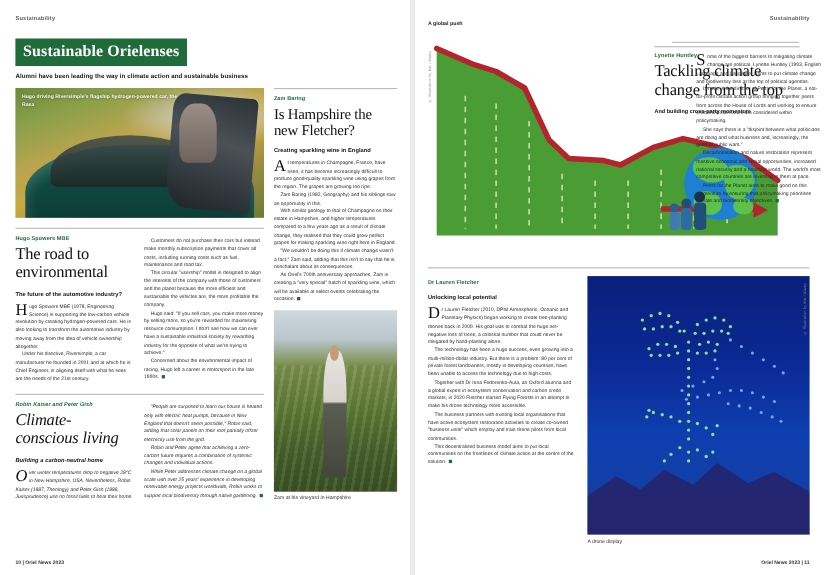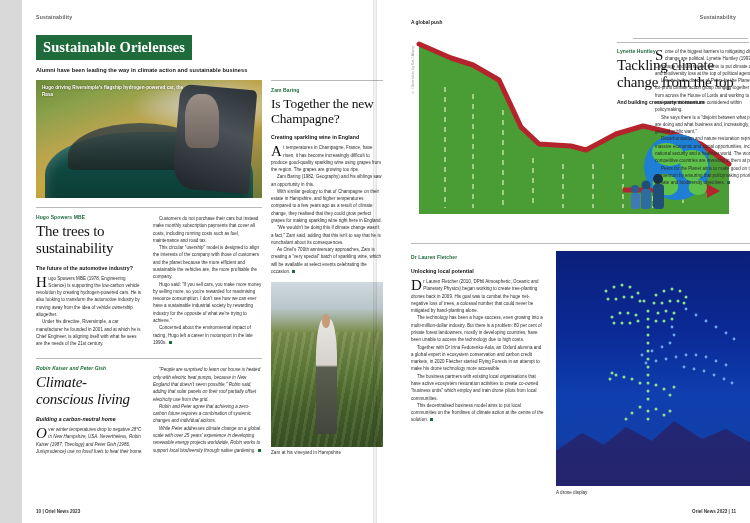--- a/index.html
+++ b/index.html
@@ -2,21 +2,21 @@
 <html><head>
 <meta charset="utf-8">
 <style>
   * { box-sizing: border-box; margin: 0; padding: 0; }
   body {
     width: 750px; height: 523px;
     background: #d9d9d9;
     font-family: "Liberation Sans", sans-serif;
     overflow: hidden;
   }
-  .spread { position: relative; width: 750px; height: 462px; display: flex; padding-left: 22px; }
+  .spread { position: relative; width: 750px; height: 462px; display: flex; }
   .page { position: relative; background: #ffffff; height: 523px; }
   .page-left { width: 375px; padding: 14px 14px 0 14px; }
   .page-right { width: 375px; padding: 14px 14px 0 14px; }
   .gutter {
     position: absolute; left: 373px; top: 0; width: 4px; height: 523px;
     background: linear-gradient(to right, rgba(0,0,0,0.14), rgba(0,0,0,0.03) 40%, rgba(0,0,0,0.05) 55%, rgba(0,0,0,0.13));
     z-index: 40; pointer-events: none;
   }
 
   .runhead {
@@ -202,21 +202,21 @@
           <div class="hugo-windshield"></div>
           <div class="hugo-door"></div>
           <div class="hugo-person"></div>
           <div class="photo-caption-over">Hugo driving Riversimple's flagship hydrogen-powered car, the Rasa</div>
         </div>
 
         <div class="rule-top">
           <div style="display:flex; gap:9px;">
             <div style="width:108px;">
               <div class="byline">Hugo Spowers MBE</div>
-              <div class="headline">The trees to sustainability</div>
+              <div class="headline">The road to environmental</div>
               <div class="subhead">The future of the automotive industry?</div>
               <div class="body">
                 <p class="first">Hugo Spowers MBE (1978, Engineering Science) is supporting the low-carbon vehicle revolution by creating hydrogen-powered cars. He is also looking to transform the automotive industry by moving away from the idea of vehicle ownership altogether.</p>
                 <p>Under his directive, Riversimple, a car manufacturer he founded in 2001 and at which he is Chief Engineer, is aligning itself with what he sees are the needs of the 21st century.</p>
               </div>
             </div>
             <div style="width:109px; padding-top:1px;">
               <div class="body">
                 <p>Customers do not purchase their cars but instead make monthly subscription payments that cover all costs, including running costs such as fuel, maintenance and road tax.</p>
                 <p>This circular "usership" model is designed to align the interests of the company with those of customers and the planet because the more efficient and sustainable the vehicles are, the more profitable the company.</p>
@@ -245,21 +245,21 @@
               </div>
             </div>
           </div>
         </div>
 
       </div>
 
       <div style="width:112px;">
         <div class="rule-top" style="margin-top:7px;">
           <div class="byline">Zam Baring</div>
-          <div class="headline small">Is Together the new Champagne?</div>
+          <div class="headline small">Is Hampshire the new Fletcher?</div>
           <div class="subhead">Creating sparkling wine in England</div>
           <div class="body">
             <p class="first">At temperatures in Champagne, France, have risen, it has become increasingly difficult to produce good-quality sparkling wine using grapes from the region. The grapes are growing too ripe.</p>
             <p>Zam Baring (1982, Geography) and his siblings saw an opportunity in this.</p>
             <p>With similar geology to that of Champagne on their estate in Hampshire, and higher temperatures compared to a few years ago as a result of climate change, they realised that they could grow perfect grapes for making sparkling wine right here in England.</p>
             <p>"We wouldn't be doing this if climate change wasn't a fact," Zam said, adding that this isn't to say that he is nonchalant about its consequences.</p>
             <p><span>As Oriel's 700th anniversary approaches, Zam is creating a "very special" batch of sparkling wine, which will be available at select events celebrating the occasion.</span><span class="endmark"></span></p>
           </div>
         </div>
 

